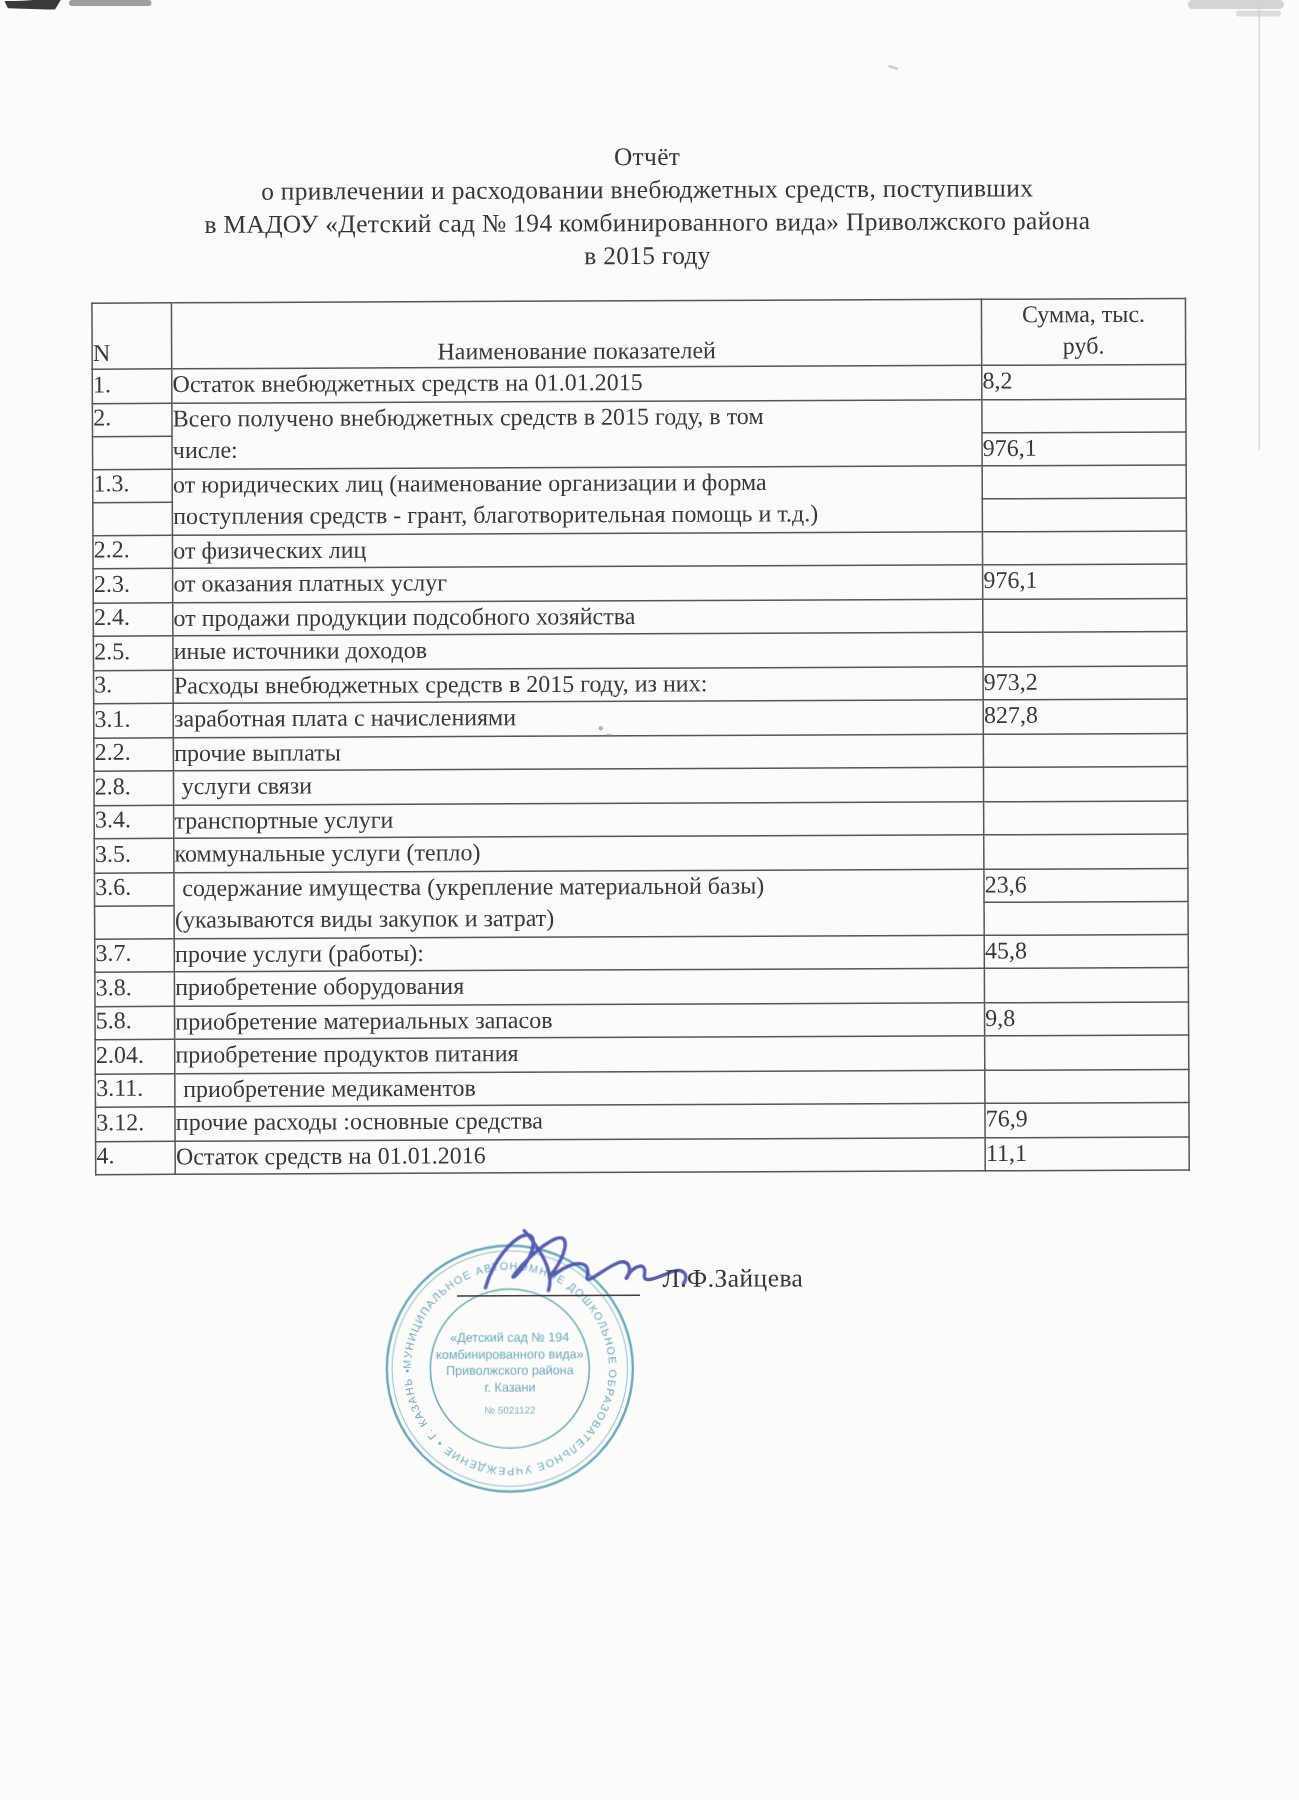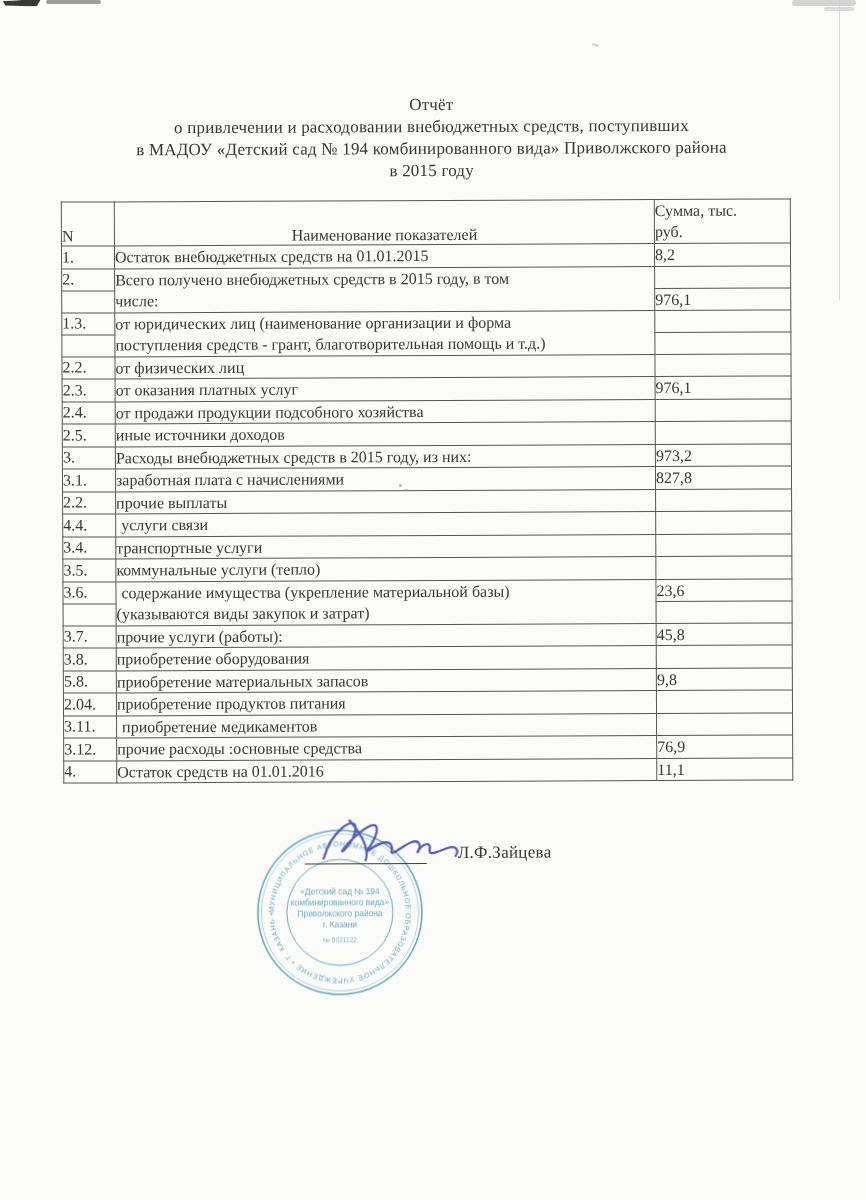--- a/index.html
+++ b/index.html
@@ -33,24 +33,24 @@
   tr.body-row{height:22px;}
   tr.hdr{height:44px;}
   td.num{padding-left:7px;vertical-align:middle;}
   td.name{padding-left:8px;vertical-align:middle;}
   td.name .ln{line-height:21.5px;white-space:nowrap;}
   td.name .ln.indent{padding-left:5px;}
   td.val{text-align:left;vertical-align:top;}
   td.val .v{display:block;line-height:20px;margin-top:1px;}
   td.hdr-num{vertical-align:bottom;padding-left:8px;padding-bottom:3px;}
   td.hdr-name{vertical-align:bottom;text-align:center;padding-bottom:3px;}
-  td.hdr-sum{vertical-align:top;padding-top:2px;line-height:21px;}
+  td.hdr-sum{vertical-align:top;text-align:center;padding-top:2px;line-height:21px;}
   
   .sig-label{position:absolute;top:842px;left:105px;font-size:17px;letter-spacing:.3px;}
-  .sig-name{position:absolute;top:843px;left:456px;font-size:17px;letter-spacing:.3px;}
+  .sig-name{position:absolute;top:843px;left:440px;font-size:17px;letter-spacing:.3px;}
   .sig-line{position:absolute;top:863px;left:303px;width:122px;height:1px;background:#3e3e3e;}
   .sig-scribble{position:absolute;top:806px;left:308px;filter:blur(.2px);}
   
   .stamp{position:absolute;top:826px;left:252px;filter:blur(.35px);opacity:.78;}
   .stamp text{font-family:"Liberation Sans", sans-serif;fill:#3f93ad;}
   .stamp .ring{font-size:7.2px;letter-spacing:.9px;}
   .stamp .c1{font-size:8.4px;}
   .stamp .c2{font-size:6.6px;opacity:.85;}
   
   .artifact{position:absolute;pointer-events:none;}
@@ -193,21 +193,21 @@
     <tr class="body-row">
       <td class="num">2.2.</td>
       <td class="name">
             <div class="ln">прочие выплаты</div>
           </td>
       <td class="val">
             <span class="v"></span>
           </td>
     </tr>
     <tr class="body-row">
-      <td class="num">4.4.</td>
+      <td class="num">2.8.</td>
       <td class="name">
             <div class="ln indent">услуги связи</div>
           </td>
       <td class="val">
             <span class="v"></span>
           </td>
     </tr>
     <tr class="body-row">
       <td class="num">3.4.</td>
       <td class="name">

